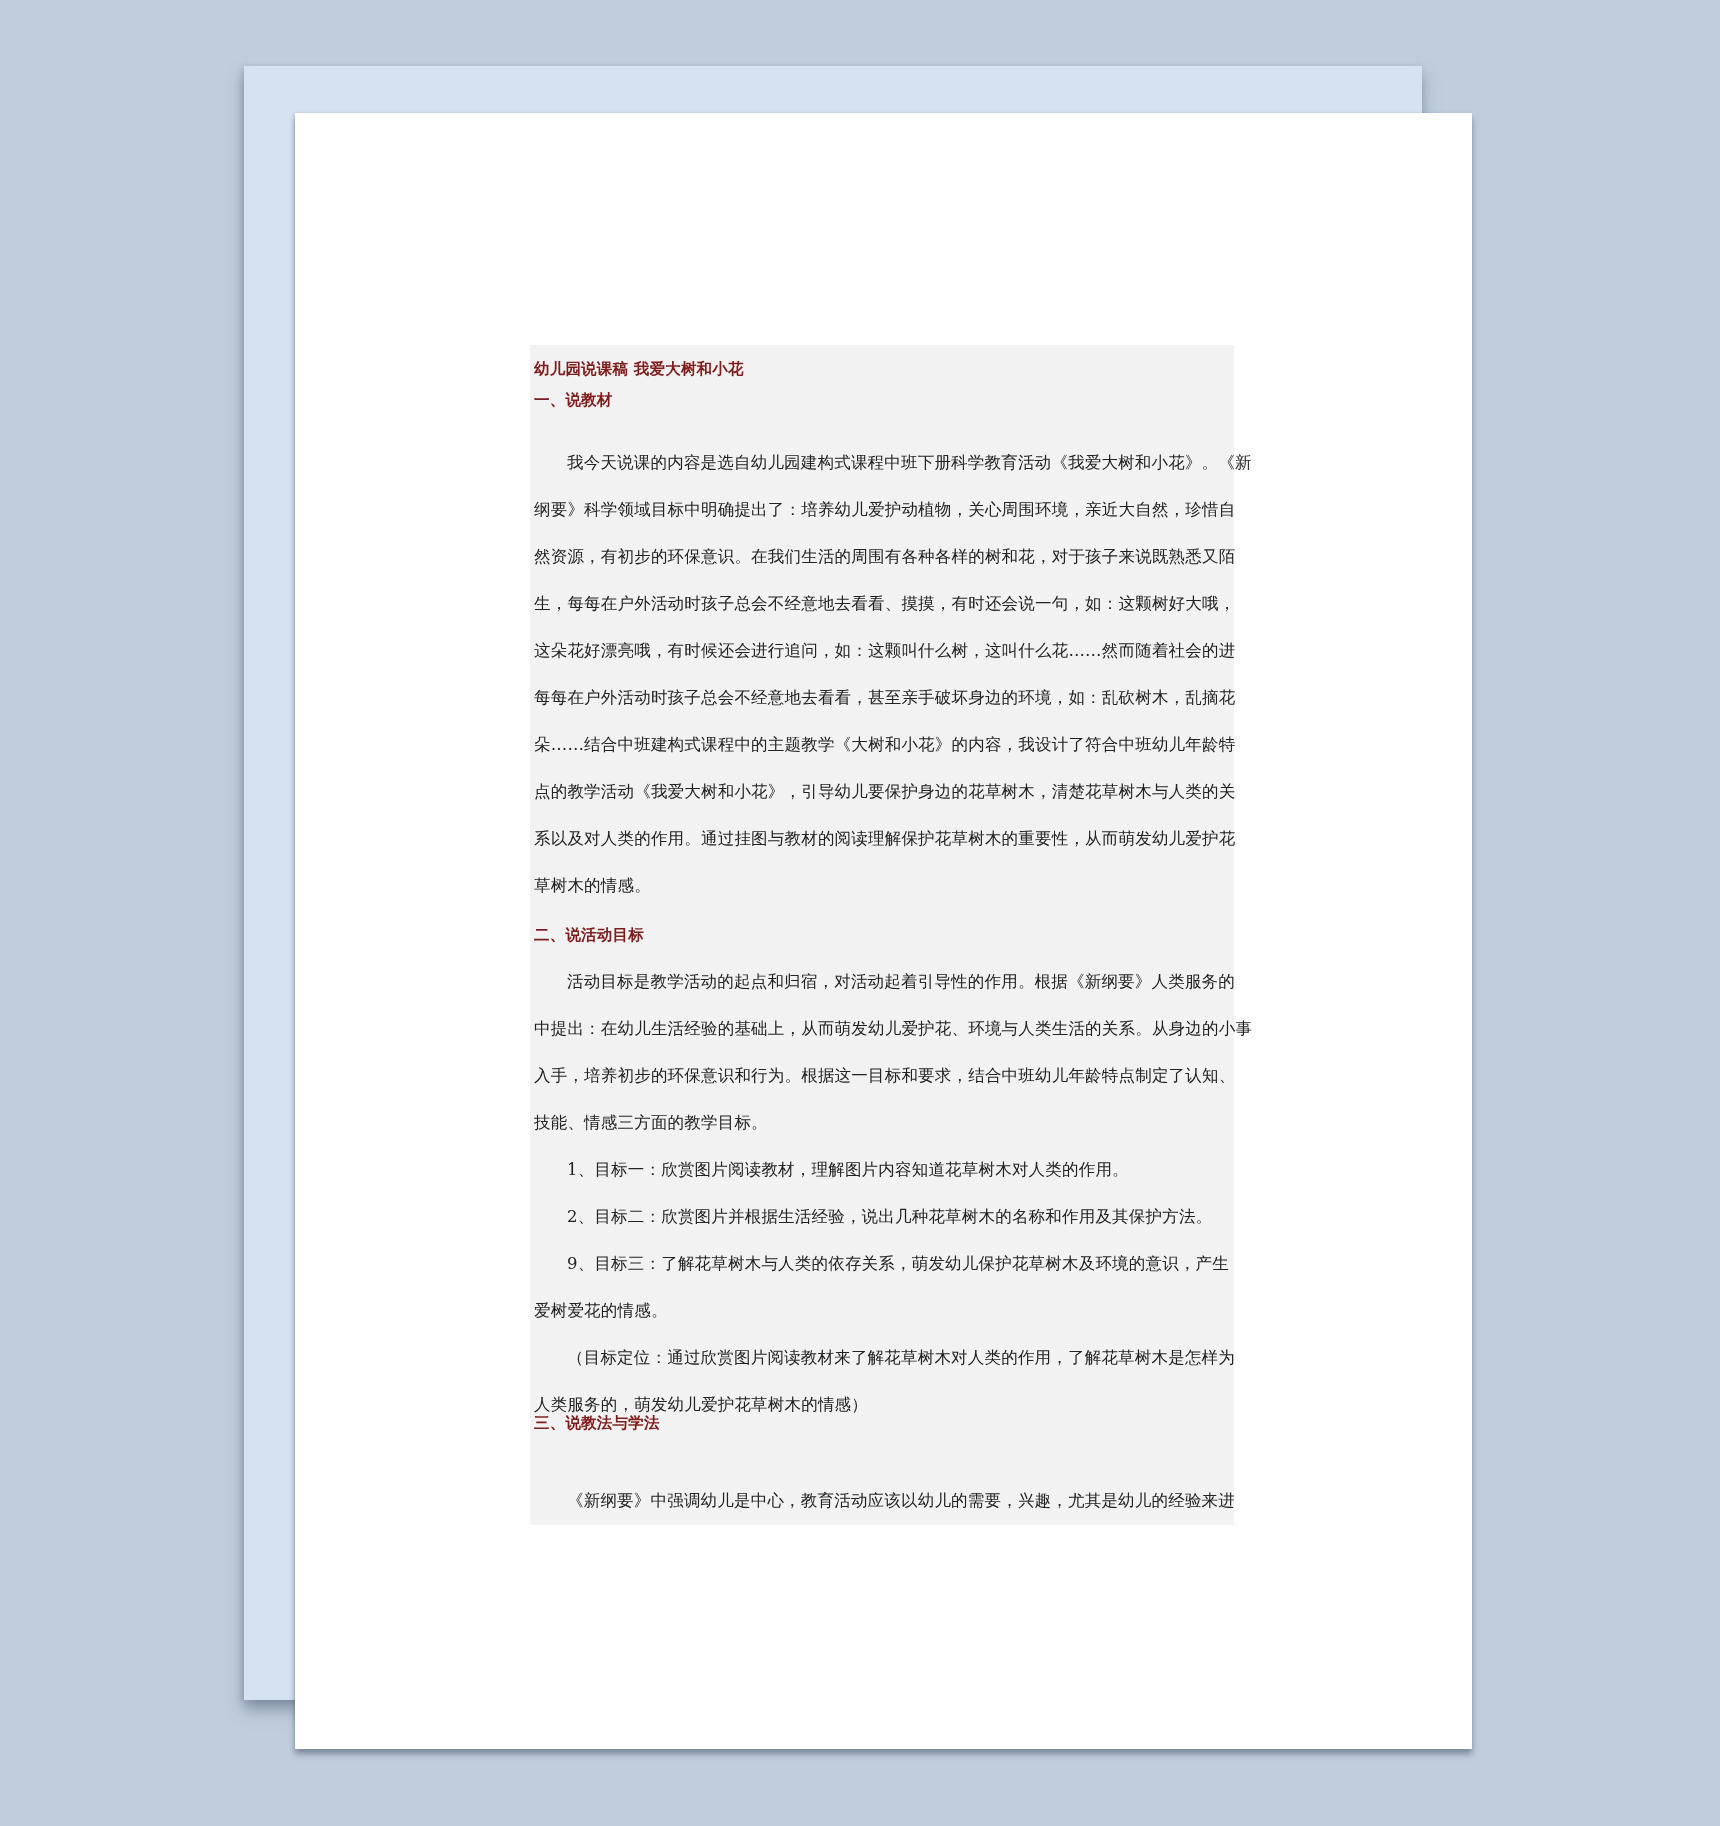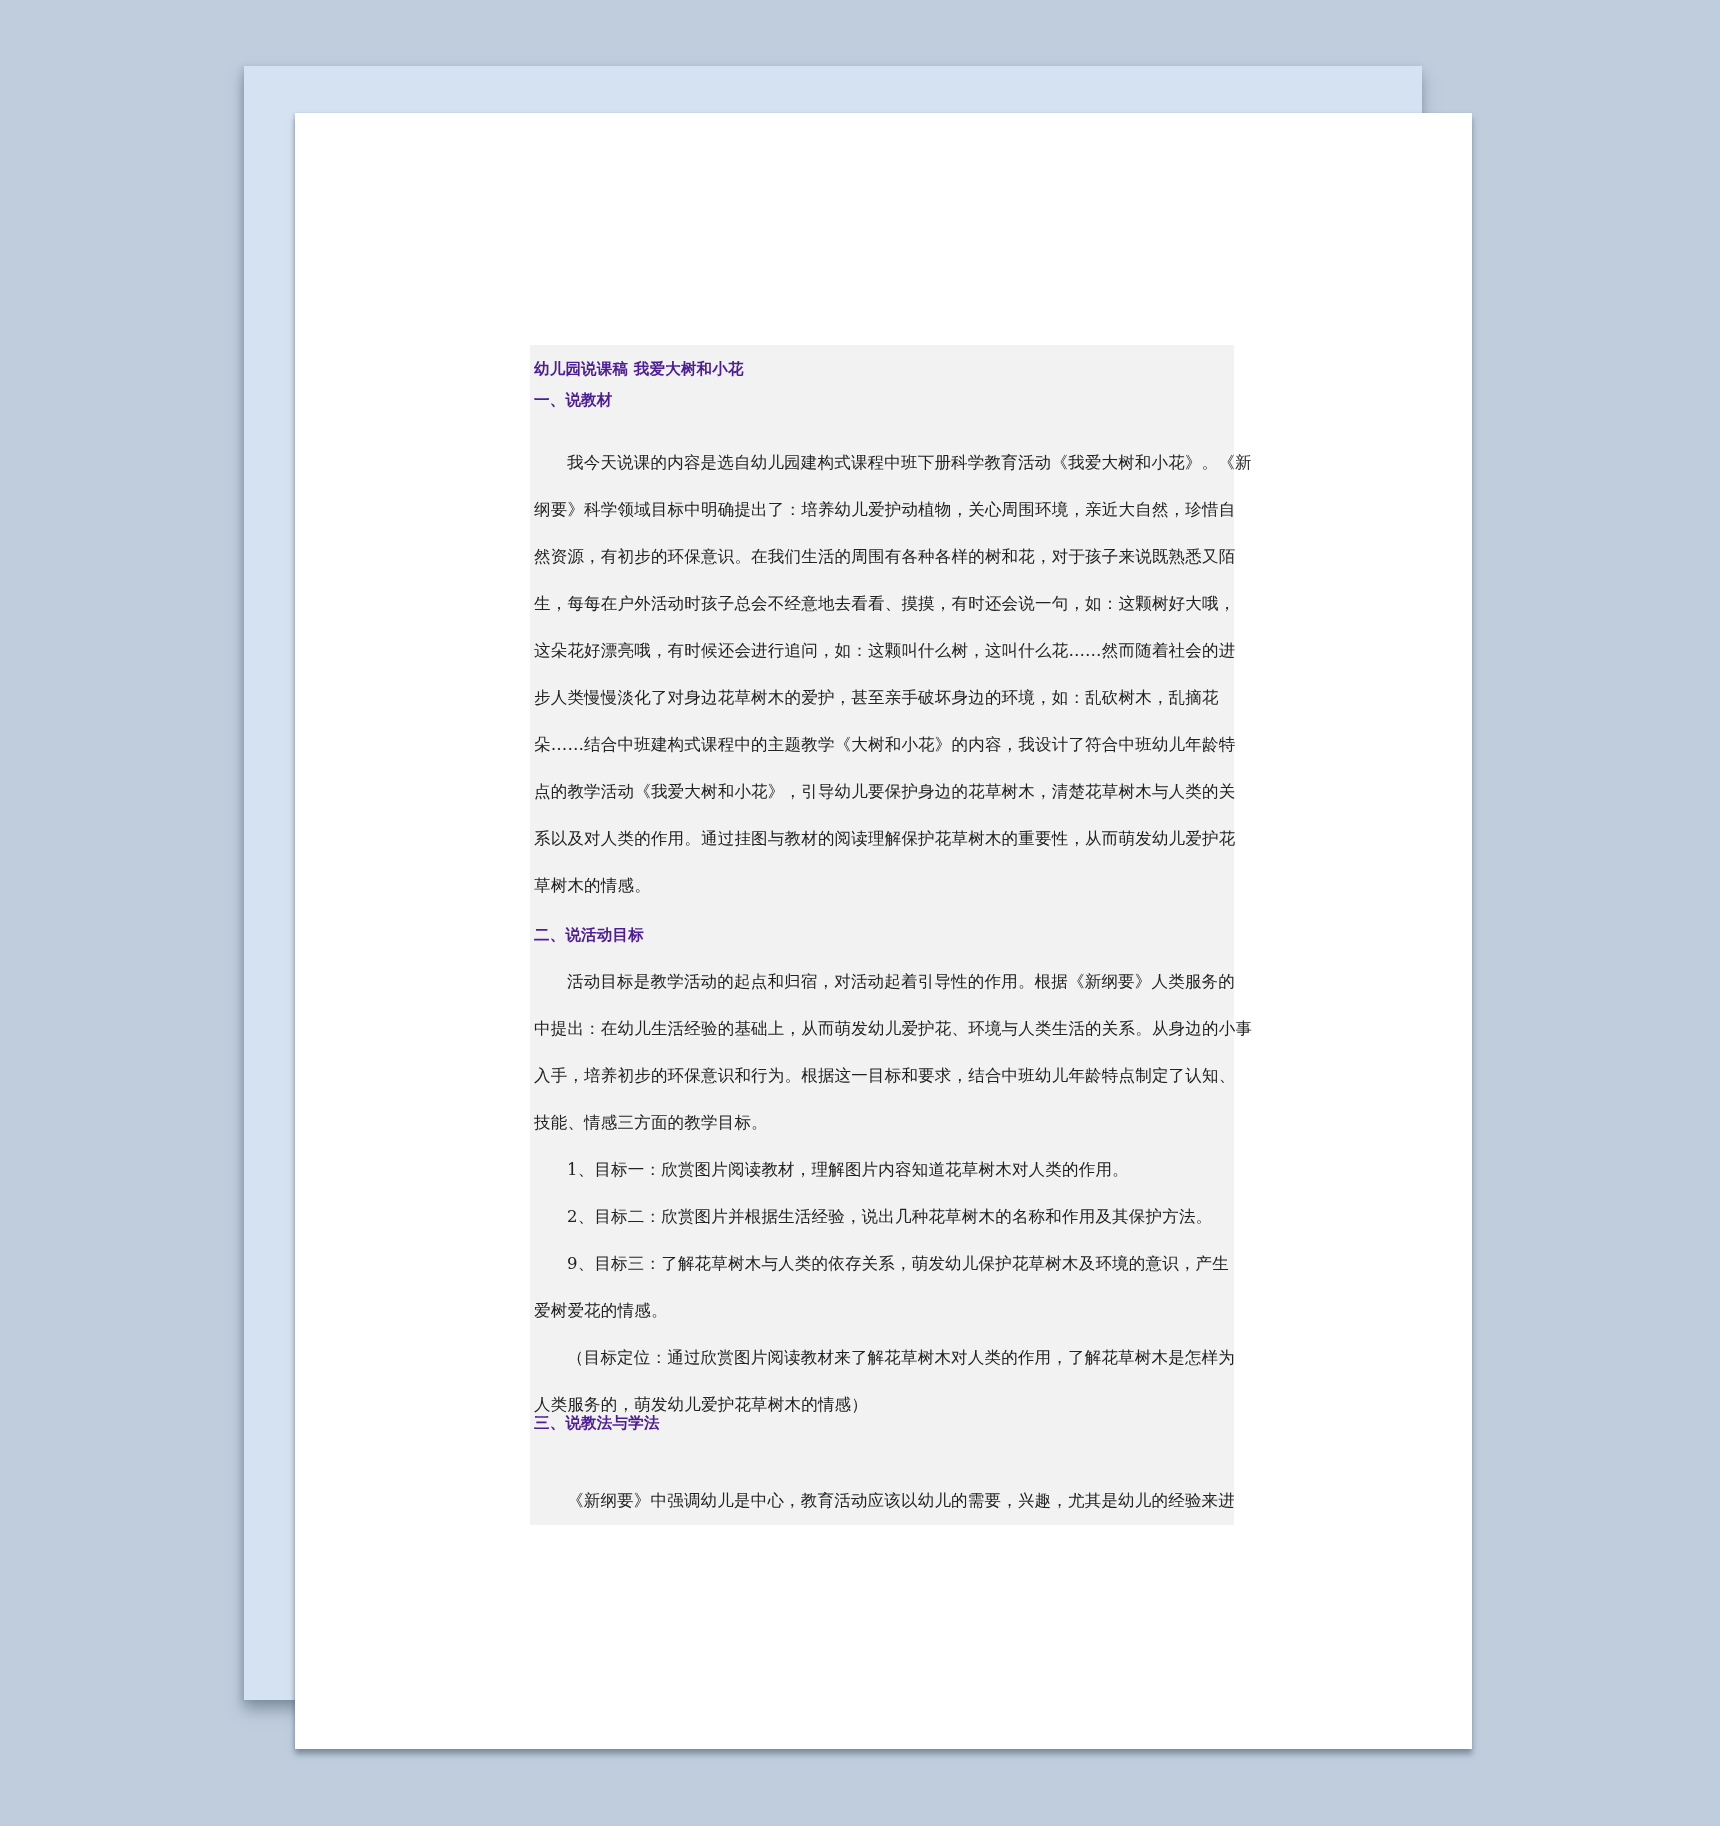--- a/index.html
+++ b/index.html
@@ -50,39 +50,39 @@
       letter-spacing: 0.2px;
     }
     .line.indent {
       left: 567px;
       text-align: right;
     }
     .line.bold {
       font-family: "DejaVu Sans", "Liberation Sans", sans-serif;
       font-weight: bold;
       font-size: 15.5px;
-      color: #4c1d95;
+      color: #7f1d1d;
     }
   </style>
 </head>
 <body>
 
 <div class="back-page"></div>
 <div class="front-page"></div>
 <div class="text-block"></div>
 
 <div class="line bold" style="top:359px">幼儿园说课稿  我爱大树和小花</div>
 
 <div class="line bold" style="top:390px">一、说教材</div>
 <div class="line indent" style="top:453px">我今天说课的内容是选自幼儿园建构式课程中班下册科学教育活动《我爱大树和小花》。《新</div>
 <div class="line" style="top:500px">纲要》科学领域目标中明确提出了：培养幼儿爱护动植物，关心周围环境，亲近大自然，珍惜自</div>
 <div class="line" style="top:547px">然资源，有初步的环保意识。在我们生活的周围有各种各样的树和花，对于孩子来说既熟悉又陌</div>
 <div class="line" style="top:594px">生，每每在户外活动时孩子总会不经意地去看看、摸摸，有时还会说一句，如：这颗树好大哦，</div>
 <div class="line" style="top:641px">这朵花好漂亮哦，有时候还会进行追问，如：这颗叫什么树，这叫什么花……然而随着社会的进</div>
-<div class="line" style="top:688px">步人类慢慢淡化了对身边花草树木的爱护，甚至亲手破坏身边的环境，如：乱砍树木，乱摘花</div>
+<div class="line" style="top:688px">每每在户外活动时孩子总会不经意地去看看，甚至亲手破坏身边的环境，如：乱砍树木，乱摘花</div>
 <div class="line" style="top:735px">朵……结合中班建构式课程中的主题教学《大树和小花》的内容，我设计了符合中班幼儿年龄特</div>
 <div class="line" style="top:782px">点的教学活动《我爱大树和小花》，引导幼儿要保护身边的花草树木，清楚花草树木与人类的关</div>
 <div class="line" style="top:829px">系以及对人类的作用。通过挂图与教材的阅读理解保护花草树木的重要性，从而萌发幼儿爱护花</div>
 <div class="line" style="top:876px">草树木的情感。</div>
 
 <div class="line bold" style="top:925px">二、说活动目标</div>
 <div class="line indent" style="top:972px">活动目标是教学活动的起点和归宿，对活动起着引导性的作用。根据《新纲要》人类服务的</div>
 <div class="line" style="top:1019px">中提出：在幼儿生活经验的基础上，从而萌发幼儿爱护花、环境与人类生活的关系。从身边的小事</div>
 <div class="line" style="top:1066px">入手，培养初步的环保意识和行为。根据这一目标和要求，结合中班幼儿年龄特点制定了认知、</div>
 <div class="line" style="top:1113px">技能、情感三方面的教学目标。</div>

